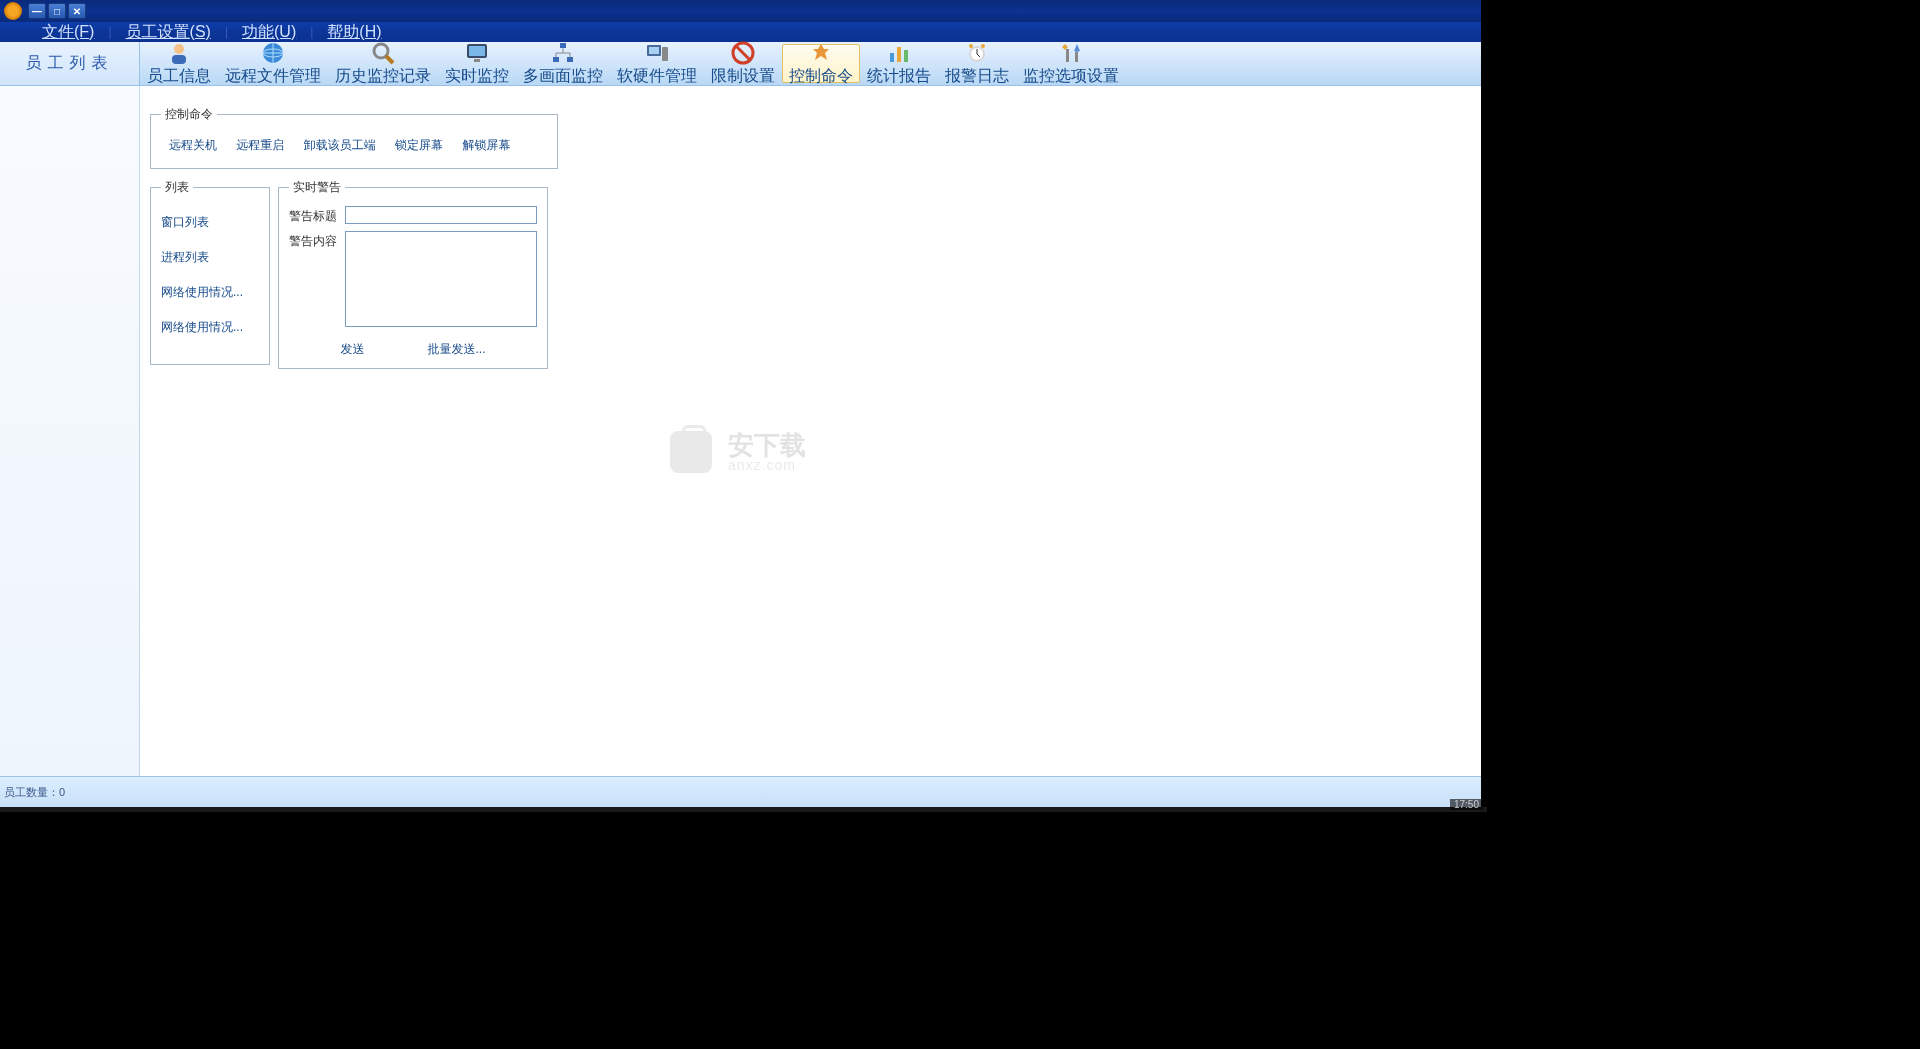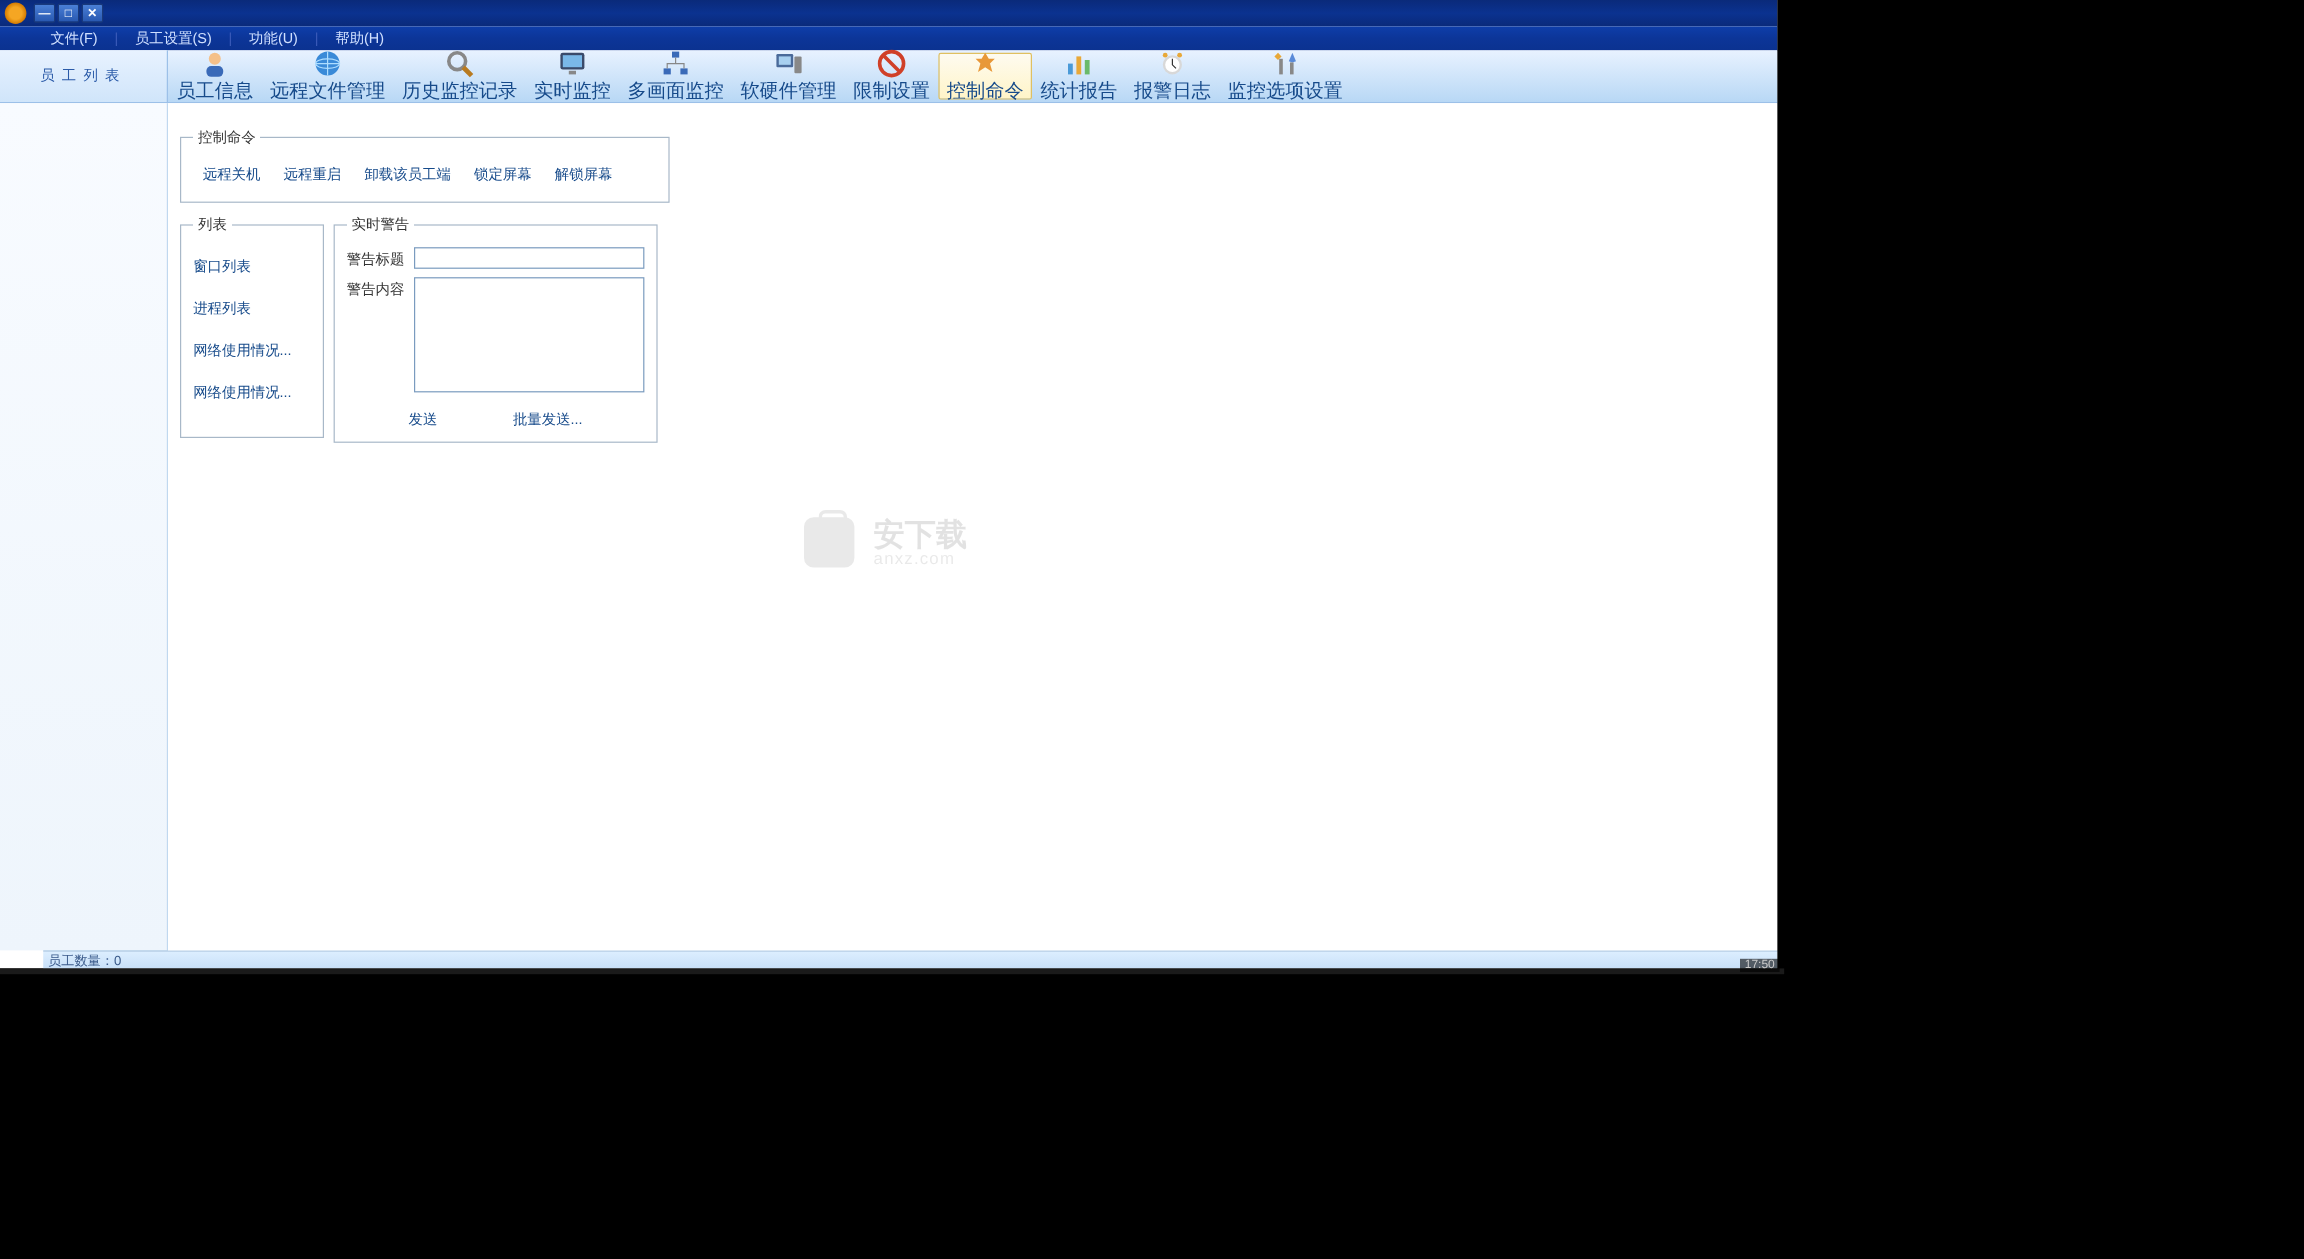--- a/index.html
+++ b/index.html
@@ -49,37 +49,38 @@
   background: linear-gradient(to bottom, #0e3eaa, #0c3598, #0b3290);
   display: flex;
   align-items: center;
   padding: 0 38px 0 38px;
   gap: 8px;
   color: #d0e0ff;
 }
 .menubar .menu-item {
   padding: 2px 4px;
   cursor: pointer;
-  font-size: 12px;
+  font-size: 16px;
+  text-decoration: underline;
 }
 .menubar .sep { color: #3a5ab8; padding: 0 2px; }
 
 .toolbar {
   height: 44px;
   background: linear-gradient(to bottom, #e8f2ff, #d0e5fa, #b8d8f5);
   border-bottom: 1px solid #9cc0e8;
   display: flex;
   align-items: stretch;
 }
 .sidebar-header {
   width: 140px;
   background: linear-gradient(to bottom, #e8f2ff, #d0e5fa);
   border-right: 1px solid #9cc0e8;
   display: flex; align-items: center; justify-content: center;
-  font-size: 12px; color: #2a5aa8;
+  font-size: 16px; color: #2a5aa8;
   letter-spacing: 6px;
 }
 .tool-buttons { display: flex; padding: 2px 0; }
 .tool-btn {
   display: flex; flex-direction: column; align-items: center; justify-content: center;
   padding: 2px 6px; cursor: pointer;
   border: 1px solid transparent;
   min-width: 46px;
 }
 .tool-btn.active { background: linear-gradient(to bottom, #fefbf0, #fff4c8); border: 1px solid #e0c060; border-radius: 2px; }
@@ -126,27 +127,26 @@
   opacity: 0.18;
   pointer-events:none;
 }
 .watermark .box { width: 42px; height: 42px; background: #888; border-radius: 8px; position:relative; }
 .watermark .box::before { content:""; position:absolute; top:-6px; left:12px; width:18px; height:8px; border:3px solid #888; border-bottom:none; border-radius: 6px 6px 0 0;}
 .watermark .txt { display:flex; flex-direction:column; line-height:1; }
 .watermark .txt .cn { font-size:26px; color:#666; font-weight:bold; }
 .watermark .txt .en { font-size:14px; color:#888; letter-spacing:1px; }
 
 .statusbar {
-  height: 15px;
+  height: 31px;
   background: linear-gradient(to bottom, #dceeff, #c8e0f8);
   border-top: 1px solid #a0c0e0;
   display: flex; align-items: center;
   font-size: 11px; color: #3a5a8a;
   padding: 0 4px;
-  margin-left: 36px;
 }
 
 .taskbar {
   position: absolute;
   bottom: 0; left: 0; right: 0;
   height: 5px;
   background: #1a1a1a;
 }
 .time-corner {
   position: absolute; bottom: 2px; right: 4px;

